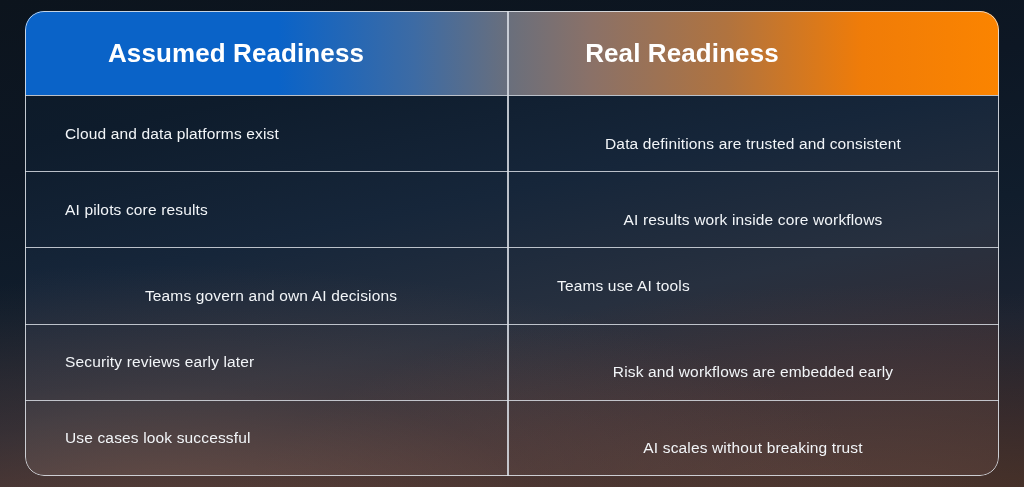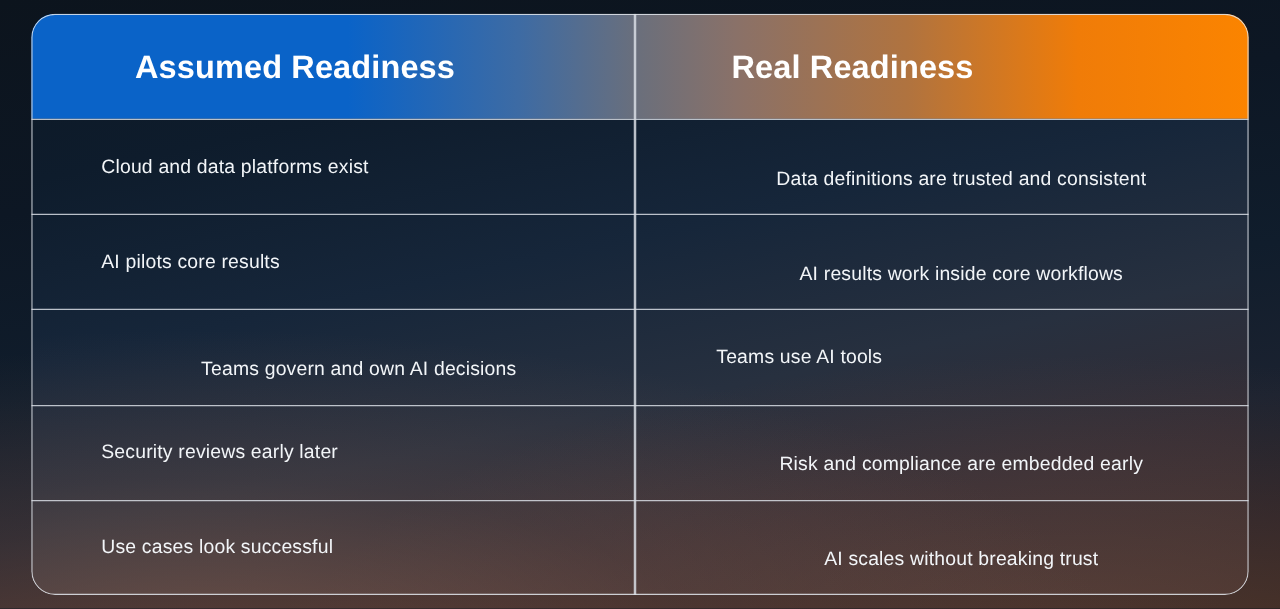--- a/index.html
+++ b/index.html
@@ -101,21 +101,20 @@
     flex: 1 1 auto;
     display: flex;
     flex-direction: column;
   }
   .row {
     flex: 1 1 0;
     display: flex;
     position: relative;
     border-top: 1.5px solid rgba(216, 221, 228, 0.85);
     box-sizing: border-box;
-    padding-left: 16px;
   }
   .cell {
     display: flex;
     align-items: center;
     box-sizing: border-box;
     color: #f2f5f8;
     font-size: 15.5px;
     font-weight: normal;
     letter-spacing: 0.15px;
   }
@@ -172,21 +171,21 @@
           <div class="cell cell-right">AI results work inside core workflows</div>
         </div>
 
         <div class="row">
           <div class="cell cell-right">Teams govern and own AI decisions</div>
           <div class="cell cell-left">Teams use AI tools</div>
         </div>
 
         <div class="row">
           <div class="cell cell-left">Security reviews early later</div>
-          <div class="cell cell-right">Risk and compliance are embedded early</div>
+          <div class="cell cell-right">Risk and workflows are embedded early</div>
         </div>
 
         <div class="row">
           <div class="cell cell-left">Use cases look successful</div>
           <div class="cell cell-right">AI scales without breaking trust</div>
         </div>
 
       </div>
     </div>
 

